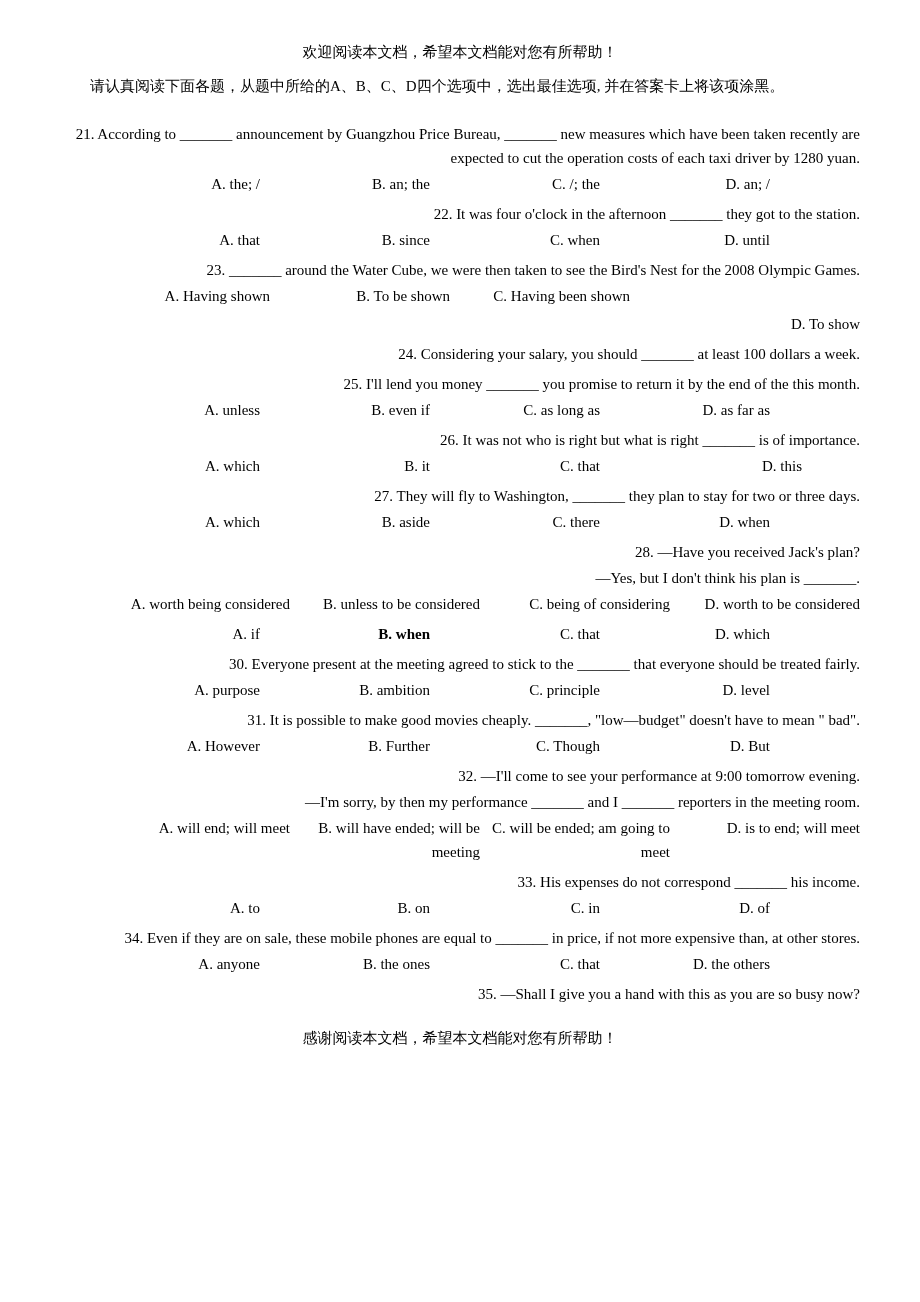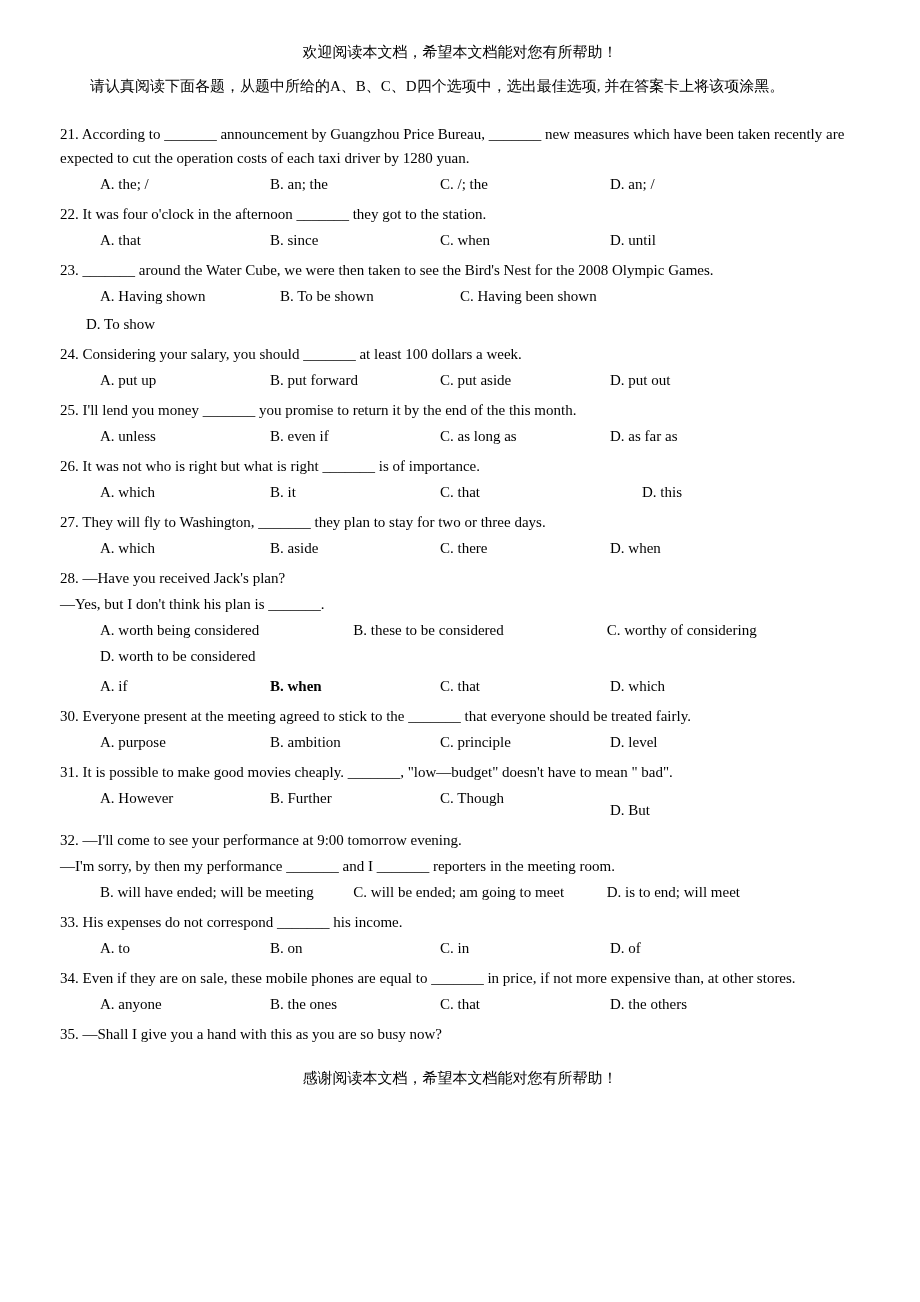--- a/index.html
+++ b/index.html
@@ -20,40 +20,41 @@
     .center {
       text-align: center;
       margin-bottom: 10px;
     }
     .intro {
       text-indent: 2em;
       margin-bottom: 24px;
     }
     .question-block {
       margin-bottom: 6px;
+      text-align: right;
     }
     .question-text {
       margin-bottom: 2px;
     }
     .options-row {
       margin-left: 40px;
       margin-bottom: 4px;
       display: flex;
       flex-wrap: wrap;
       gap: 8px 10px;
     }
     .option {
       min-width: 180px;
       flex: 0 0 auto;
     }
     .options-row-2col {
       margin-left: 40px;
       margin-bottom: 4px;
       display: grid;
-      grid-template-columns: 1fr 1fr 1fr;
+      grid-template-columns: 1fr 1fr 1fr 1fr;
       gap: 2px 0;
     }
     .footer-center {
       text-align: center;
       margin-top: 20px;
     }
   </style>
 </head>
 <body>
 
@@ -90,26 +91,20 @@
         <div class="options-row">
           <span class="option" style="min-width: 170px;">A. Having shown</span>
           <span class="option" style="min-width: 170px;">B. To be shown</span>
           <span class="option" style="min-width: 170px;">C. Having been shown</span>
         </div>
         <div style="margin-left: 26px;"><span>D. To show</span></div>
       </div>
     </div>
     <div class="question-block">
       <div class="question-text">24. Considering your salary, you should _______ at least 100 dollars a week.</div>
-      <div class="options-row">
-        <span class="option" style="min-width: 160px;">A. put up</span>
-        <span class="option" style="min-width: 160px;">B. put forward</span>
-        <span class="option" style="min-width: 160px;">C. put aside</span>
-        <span class="option" style="min-width: 160px;">D. put out</span>
-      </div>
     </div>
     <div class="question-block">
       <div class="question-text">25. I'll lend you money _______ you promise to return it by the end of the this month.</div>
       <div class="options-row">
         <span class="option" style="min-width: 160px;">A. unless</span>
         <span class="option" style="min-width: 160px;">B. even if</span>
         <span class="option" style="min-width: 160px;">C. as long as</span>
         <span class="option" style="min-width: 160px;">D. as far as</span>
       </div>
     </div>
@@ -129,22 +124,22 @@
         <span class="option" style="min-width: 160px;">B. aside</span>
         <span class="option" style="min-width: 160px;">C. there</span>
         <span class="option" style="min-width: 160px;">D. when</span>
       </div>
     </div>
     <div class="question-block">
       <div class="question-text">28. —Have you received Jack's plan?</div>
       <div class="question-text">—Yes, but I don't think his plan is _______.</div>
       <div class="options-row-2col">
         <div class="option">A. worth being considered</div>
-        <div class="option">B. these to be considered</div>
-        <div class="option">C. worthy of considering</div>
+        <div class="option">B. unless to be considered</div>
+        <div class="option">C. being of considering</div>
         <div class="option">D. worth to be considered</div>
       </div>
     </div>
     <div class="question-block">
       <div class="options-row">
         <span class="option" style="min-width: 160px;">A. if</span>
         <span class="option" style="min-width: 160px; font-weight: bold;">B. when</span>
         <span class="option" style="min-width: 160px;">C. that</span>
         <span class="option" style="min-width: 160px;">D. which</span>
       </div>
@@ -157,27 +152,28 @@
         <span class="option" style="min-width: 160px;">C. principle</span>
         <span class="option" style="min-width: 160px;">D. level</span>
       </div>
     </div>
     <div class="question-block">
       <div class="question-text">31. It is possible to make good movies cheaply. _______, "low—budget" doesn't have to mean " bad".</div>
       <div class="options-row">
         <span class="option" style="min-width: 160px;">A. However</span>
         <span class="option" style="min-width: 160px;">B. Further</span>
         <span class="option" style="min-width: 160px;">C. Though</span>
-        <span class="option" style="min-width: 160px; margin-top: 12px;">D. But</span>
+        <span class="option" style="min-width: 160px;">D. But</span>
       </div>
     </div>
     <div class="question-block">
       <div class="question-text">32. —I'll come to see your performance at 9:00 tomorrow evening.</div>
       <div class="question-text">—I'm sorry, by then my performance _______ and I _______ reporters in the meeting room.</div>
       <div class="options-row-2col">
+        <div class="option">A. will end; will meet</div>
         <div class="option">B. will have ended; will be meeting</div>
         <div class="option">C. will be ended; am going to meet</div>
         <div class="option">D. is to end; will meet</div>
       </div>
     </div>
     <div class="question-block">
       <div class="question-text">33. His expenses do not correspond _______ his income.</div>
       <div class="options-row">
         <span class="option" style="min-width: 160px;">A. to</span>
         <span class="option" style="min-width: 160px;">B. on</span>

